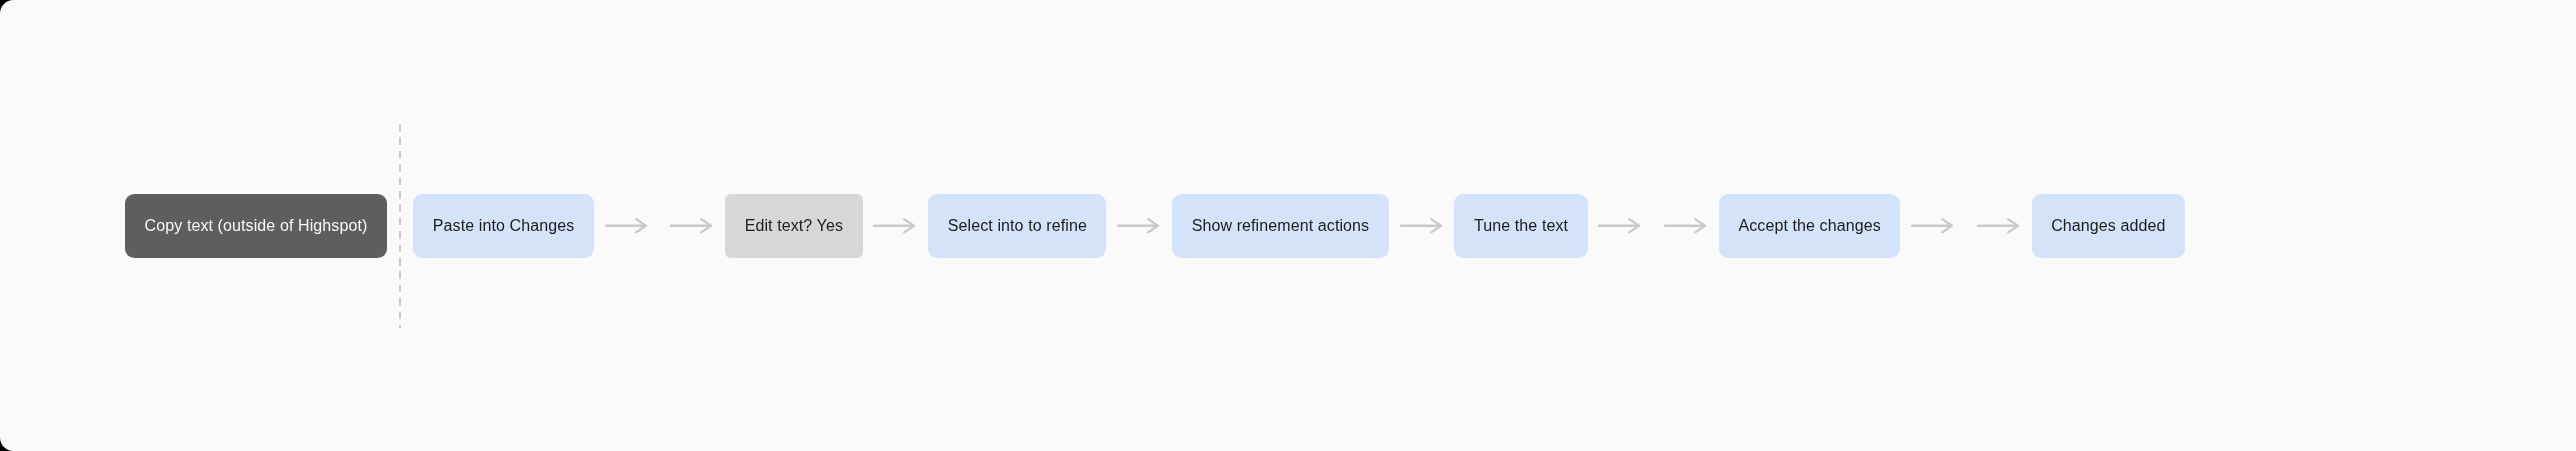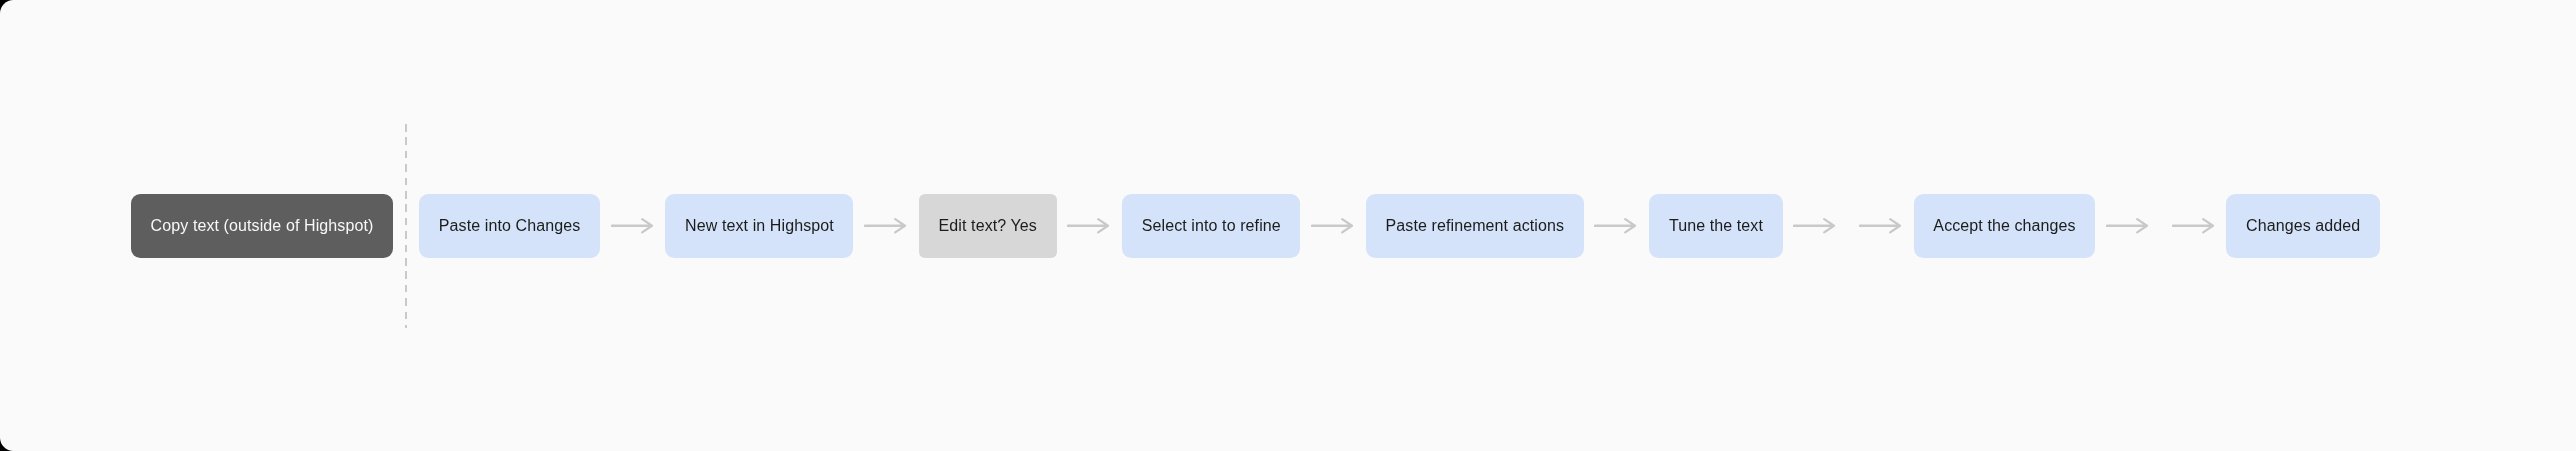--- a/index.html
+++ b/index.html
@@ -40,21 +40,21 @@
     box-sizing: border-box;
   }
   .node-label {
     font-size: 16px;
     line-height: 1.2;
     color: var(--text-dark, #1C1C1C);
     letter-spacing: 0.1px;
   }
   .node.blue { background: var(--node-blue, #D4E3F9); }
   .node.gray { background: var(--node-gray, #D7D7D7); border-radius: 6px; }
-  .node.dark { background: var(--node-dark, #5E5E5E); margin-left: 6px; }
+  .node.dark { background: var(--node-dark, #5E5E5E); }
   .node.dark .node-label { color: var(--text-light, #F8F8F8); }
   .arrow-wrap {
     flex: 0 0 auto;
     margin: 0 10.8px;
     display: flex;
     align-items: center;
     color: var(--connector, #C9C9C9);
   }
   .separator {
     flex: 0 0 auto;
@@ -81,23 +81,20 @@
       </div>
       <div class="separator"></div>
       <div class="node blue">
         <span class="node-label">Paste into Changes</span>
       </div>
       <span class="arrow-wrap">
         <svg width="44" height="17.5" viewBox="0 0 86 34">
           <path d="M2 17 H79 M61 4 L80 17 L61 30" fill="none" stroke="currentColor" stroke-width="4.5" stroke-linecap="round" stroke-linejoin="round"></path>
         </svg>
       </span>
-      <div class="node blue">
-        <span class="node-label">New text in Highspot</span>
-      </div>
       <span class="arrow-wrap">
         <svg width="44" height="17.5" viewBox="0 0 86 34">
           <path d="M2 17 H79 M61 4 L80 17 L61 30" fill="none" stroke="currentColor" stroke-width="4.5" stroke-linecap="round" stroke-linejoin="round"></path>
         </svg>
       </span>
       <div class="node gray">
         <span class="node-label">Edit text? Yes</span>
       </div>
       <span class="arrow-wrap">
         <svg width="44" height="17.5" viewBox="0 0 86 34">
@@ -106,21 +103,21 @@
       </span>
       <div class="node blue">
         <span class="node-label">Select into to refine</span>
       </div>
       <span class="arrow-wrap">
         <svg width="44" height="17.5" viewBox="0 0 86 34">
           <path d="M2 17 H79 M61 4 L80 17 L61 30" fill="none" stroke="currentColor" stroke-width="4.5" stroke-linecap="round" stroke-linejoin="round"></path>
         </svg>
       </span>
       <div class="node blue">
-        <span class="node-label">Paste refinement actions</span>
+        <span class="node-label">Show refinement actions</span>
       </div>
       <span class="arrow-wrap">
         <svg width="44" height="17.5" viewBox="0 0 86 34">
           <path d="M2 17 H79 M61 4 L80 17 L61 30" fill="none" stroke="currentColor" stroke-width="4.5" stroke-linecap="round" stroke-linejoin="round"></path>
         </svg>
       </span>
       <div class="node blue">
         <span class="node-label">Tune the text</span>
       </div>
       <span class="arrow-wrap">

